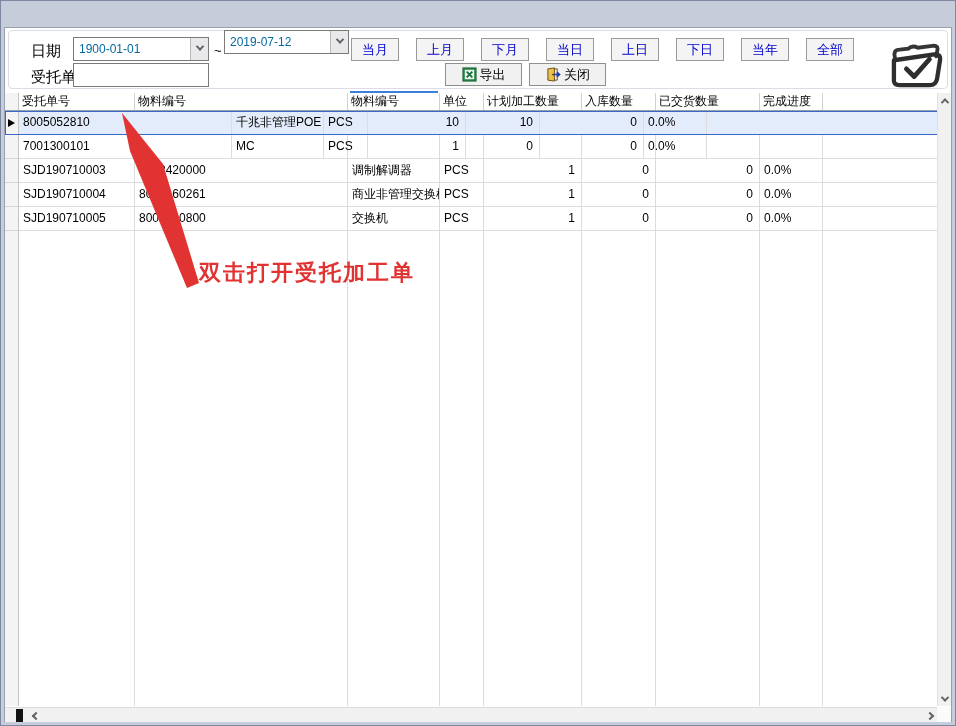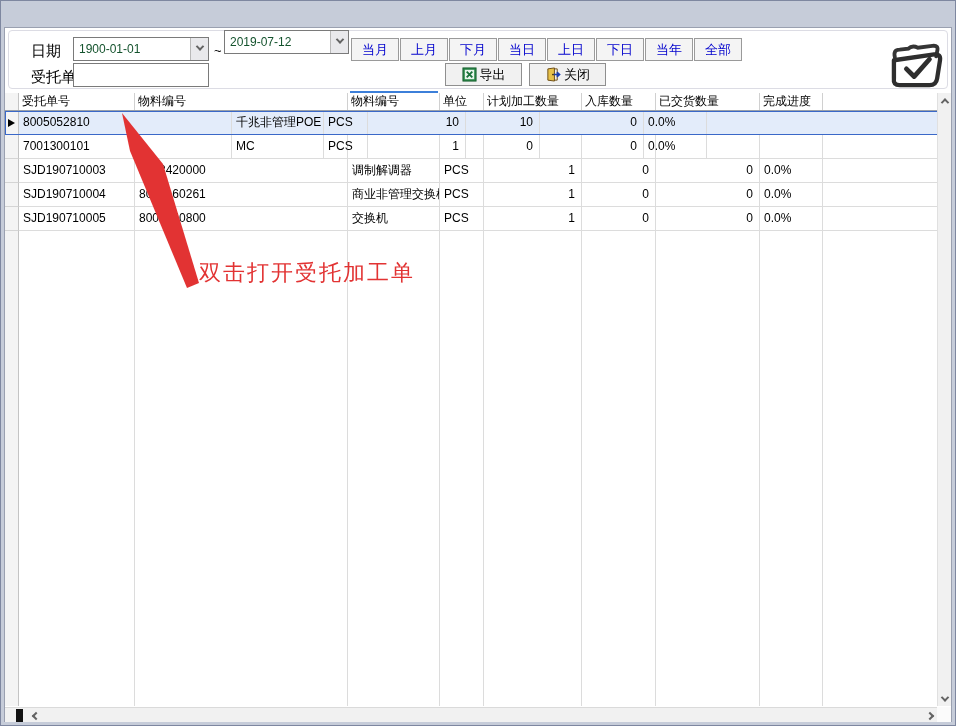--- a/index.html
+++ b/index.html
@@ -25,26 +25,26 @@
   .glyph-min { width:8px; height:3px; background:#3a4258; margin-top:7px; }
   .glyph-max { width:9px; height:9px; border:2px solid #3a4258; }
 
   
   .content { position:absolute; top:26px; left:3px; right:3px; bottom:3px; background:#fff; border:1px solid #9aa0b0; }
 
   .filter-panel-border { position:absolute; left:3px; top:2px; width:940px; height:59px; border:1px solid #dcdce4; border-radius:4px; }
 
   .lbl { position:absolute; font-size:15px; color:#000; }
   .combo { position:absolute; height:24px; background:#fff; border:1px solid #7a7a7a; display:flex; align-items:center; }
-  .combo .val { flex:1; font-size:12px; padding-left:5px; color:#14532d; }
+  .combo .val { flex:1; font-size:12px; padding-left:5px; color:#0369a1; }
   .combo .drop { width:18px; height:100%; background:#e9e9ec; border-left:1px solid #b8b8b8; display:flex; align-items:center; justify-content:center; }
   .tilde { position:absolute; font-size:13px; color:#000; }
   .text-input { position:absolute; height:24px; background:#fff; border:1px solid #7a7a7a; font-size:12px; padding:0 4px; font-family:"Liberation Sans", sans-serif; }
 
-  .quick-row { position:absolute; left:346px; top:10px; display:flex; gap:1px; }
+  .quick-row { position:absolute; left:346px; top:10px; display:flex; gap:17px; }
   .quick-btn { width:48px; height:23px; background:#f4f4f4; border:1px solid #9a9a9a; color:#0000cd; font-size:13px;
     display:flex; align-items:center; justify-content:center; cursor:pointer; }
 
   .action-btn { position:absolute; height:23px; background:#f1f1f1; border:1px solid #8f8f8f; display:flex; align-items:center; justify-content:center;
     gap:3px; font-size:13px; color:#000; cursor:pointer; }
   .action-btn.focused { border:2px solid #3c7fd9; }
 
   .folder-icon { position:absolute; left:882px; top:14px; width:58px; height:48px; }
 
   
@@ -79,21 +79,21 @@
   .hscroll .arrow-box { position:absolute; top:0; width:18px; height:15px; display:flex; align-items:center; justify-content:center; }
   .corner { position:absolute; right:0; top:679px; width:14px; height:15px; background:#fbfbfb; }
   .chev { width:6px; height:6px; border:solid #636363; border-width:2px 2px 0 0; display:inline-block; }
   .chev.up { transform:rotate(-45deg) translate(-1px,1px); }
   .chev.down { transform:rotate(135deg) translate(-1px,1px); }
   .chev.left { transform:rotate(-135deg); }
   .chev.right { transform:rotate(45deg); }
 
   
   .annotation-layer { position:absolute; left:0; top:0; width:956px; height:726px; pointer-events:none; z-index:40; }
-  .annotation-text { position:absolute; left:198px; top:257px; font-size:22px; font-weight:normal; color:#e23333;
+  .annotation-text { position:absolute; left:198px; top:257px; font-size:22px; font-weight:bold; color:#e23333;
     font-family:"Liberation Serif", serif; letter-spacing:2px; }
 </style>
 </head>
 <body>
 
 <div class="window">
 
 
   <div class="content">
     <div class="filter-panel-border"></div>

